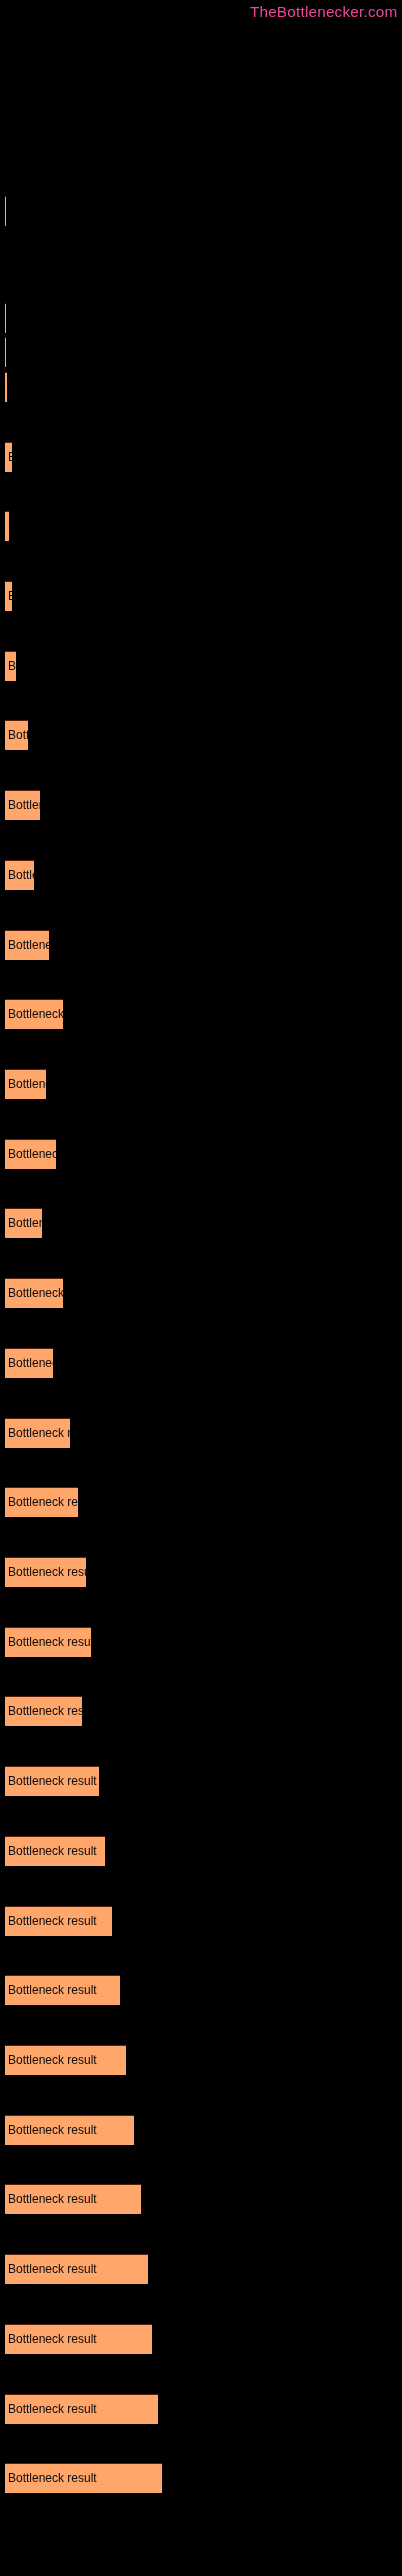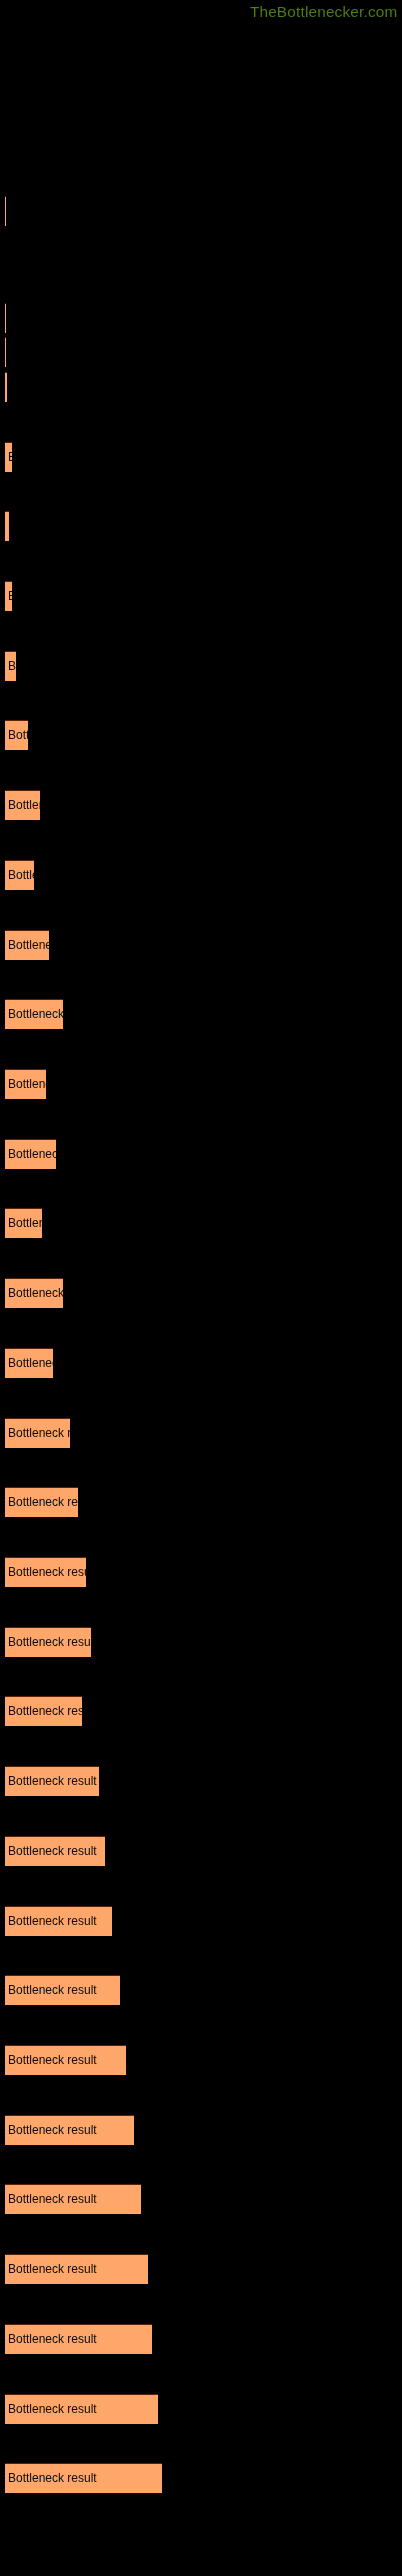--- a/index.html
+++ b/index.html
@@ -24,21 +24,21 @@
   }
 
   .watermark {
     position: absolute;
     top: 0px;
     right: 5.6px;
     font-family: "Liberation Sans", sans-serif;
     font-size: 15.3px;
     line-height: 24px;
     letter-spacing: 0.2px;
-    color: #4d7c0f;
+    color: #ec4899;
     white-space: nowrap;
     user-select: none;
   }
 
   .plot-area {
     position: absolute;
     left: 0px;
     top: 0px;
     width: 403px;
     height: 2576px;

